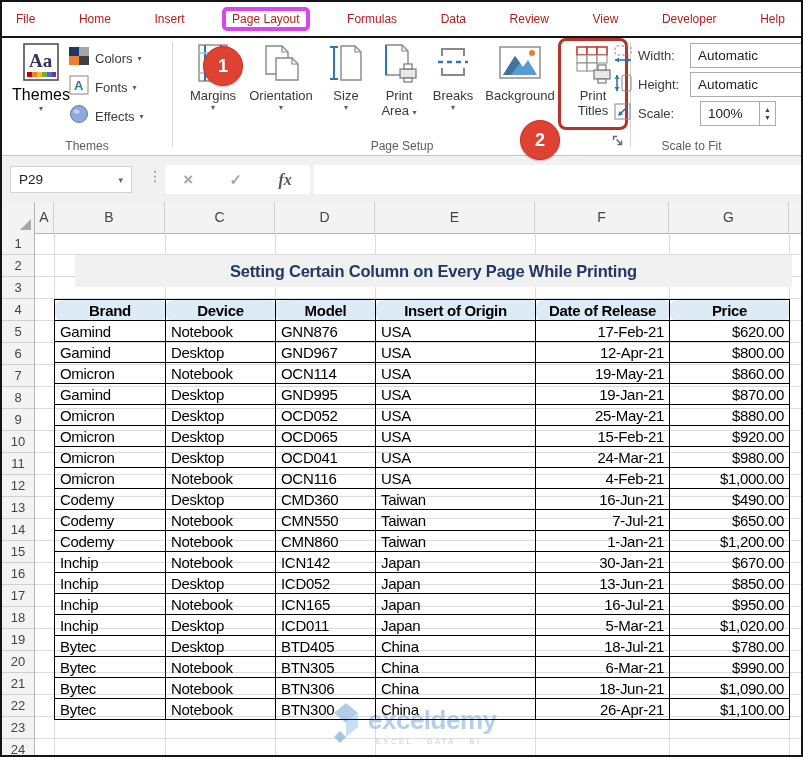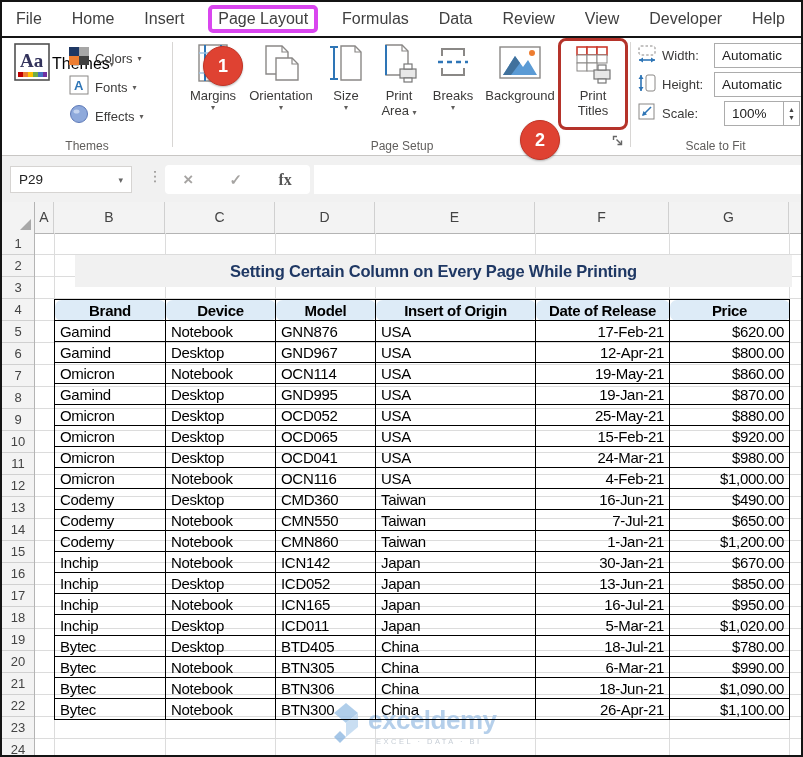--- a/index.html
+++ b/index.html
@@ -1,33 +1,33 @@
 <!DOCTYPE html>
 <html><head>
 <meta charset="utf-8">
 <style>
   html,body{margin:0;padding:0;background:#fff;}
   body{width:803px;height:757px;overflow:hidden;font-family:"Liberation Sans",sans-serif;}
   .frame{position:relative;width:803px;height:757px;box-sizing:border-box;border:2px solid #141414;background:#fff;overflow:hidden;}
 
   
   .tabbar{height:34px;display:flex;align-items:center;justify-content:space-between;padding:0 14px 0 12px;background:#fff;}
-  .tab{font-size:16px;color:#404040;white-space:nowrap;padding:3px 2px;cursor:default;}
+  .tab{font-size:12px;color:#b91c1c;white-space:nowrap;padding:3px 2px;cursor:default;}
   .tab.boxed{border:4px solid #d946ef;border-radius:5px;padding:1px 6px;margin:0 -4px;}
   .blackline{height:2px;background:#141414;}
 
   
   .ribbon{position:relative;height:117px;background:#fff;white-space:nowrap;}
   .vsep{position:absolute;top:4px;bottom:8px;width:1px;background:#d8d6d4;}
   .grouplabel{position:absolute;bottom:2px;left:0;right:0;text-align:center;font-size:12px;color:#605e5c;}
   .grp{position:absolute;top:0;bottom:0;}
   .rbtn{position:absolute;top:4px;display:flex;flex-direction:column;align-items:center;text-align:center;cursor:default;}
   .rbtn .lbl{font-size:13px;color:#3b3a39;line-height:15px;}
   .chev{font-size:8px;color:#605e5c;line-height:9px;}
-  .bigbtn{position:absolute;left:10px;top:4px;width:58px;display:flex;flex-direction:row;align-items:center;}
+  .bigbtn{position:absolute;left:10px;top:4px;width:58px;display:flex;flex-direction:column;align-items:center;}
   .smallrow{position:absolute;left:66px;display:flex;align-items:center;gap:5px;height:24px;}
   .smallrow .lbl{font-size:13px;color:#3b3a39;}
   .redbox{position:absolute;border:3px solid #b5332a;border-radius:8px;pointer-events:none;}
   .badge{position:absolute;width:38px;height:38px;border-radius:50%;background:#df4232;border:1px solid #c23325;color:#fff;font-size:18px;font-weight:bold;display:flex;align-items:center;justify-content:center;box-shadow:0 1px 2px rgba(0,0,0,.25);z-index:6;}
   .launcher{position:absolute;right:6px;bottom:4px;}
 
   
   .sf-row{position:absolute;left:6px;display:flex;align-items:center;height:27px;}
   .sf-row .lbl{font-size:13px;color:#3b3a39;margin-left:4px;}
   .valbox{position:absolute;height:25px;box-sizing:border-box;border:1px solid #acacac;background:#fff;font-size:13.5px;color:#222;display:flex;align-items:center;padding-left:7px;}
@@ -35,21 +35,21 @@
   .grayline{height:1px;background:#c8c6c4;}
 
   
   .formularow{position:relative;height:46px;background:#f1f1f1;}
   .namebox{position:absolute;left:8px;top:10px;width:122px;height:27px;background:#fff;border:1px solid #d6d4d2;display:flex;align-items:center;font-size:13.5px;color:#222;padding-left:8px;box-sizing:border-box;}
   .namebox .caret{position:absolute;right:8px;font-size:9px;color:#666;}
   .dots{position:absolute;left:146px;top:12px;font-size:14px;color:#8a8886;letter-spacing:0;}
   .fxbox{position:absolute;left:163px;top:9px;width:145px;height:29px;background:#fff;border-radius:4px;display:flex;align-items:center;justify-content:space-around;}
   .fxbox .x{color:#a6a4a2;font-size:17px;font-weight:bold;}
   .fxbox .check{color:#a6a4a2;font-size:15px;font-weight:bold;}
-  .fxbox .fx{font-family:"Liberation Serif",serif;font-weight:bold;font-size:16px;color:#555;}
+  .fxbox .fx{font-family:"Liberation Serif",serif;font-style:italic;font-weight:bold;font-size:16px;color:#555;}
   .fbar{position:absolute;left:312px;top:9px;right:0;height:29px;background:#fff;}
 
   
   .sheet{position:relative;height:553px;background:#fff;overflow:hidden;}
   .colheaders{position:absolute;left:0;top:0;right:0;height:31px;background:#f3f3f3;border-bottom:1px solid #b4b4b4;}
   .corner{position:absolute;left:0;top:0;width:33px;height:31px;border-right:1px solid #b4b4b4;box-sizing:border-box;}
   .corner .tri{position:absolute;right:3px;bottom:3px;width:0;height:0;border-left:11px solid transparent;border-bottom:11px solid #a8a8a8;}
   .colletter{position:absolute;top:0;height:31px;line-height:31px;text-align:center;font-size:14px;color:#444;border-right:1px solid #d0d0d0;box-sizing:border-box;}
   .gutter{position:absolute;left:0;top:31px;width:33px;bottom:0;background:#f3f3f3;border-right:1px solid #b4b4b4;box-sizing:border-box;}
   .rownum{height:22px;box-sizing:border-box;border-bottom:1px solid #d0d0d0;text-align:center;font-size:13px;color:#444;line-height:21px;}
@@ -242,21 +242,21 @@
       <div class="launcher">
         <svg width="12" height="12" viewBox="0 0 12 12">
           <path d="M1.5 5 V1.5 H5" fill="none" stroke="#666" stroke-width="1.4"></path>
           <path d="M4.5 4.5 L9.5 9.5" stroke="#666" stroke-width="1.4"></path>
           <path d="M9.5 5.5 V9.5 H5.5" fill="none" stroke="#666" stroke-width="1.4"></path>
         </svg>
       </div>
     </div>
     <div class="vsep" style="left:628px;"></div>
 
-    <div class="grp" style="left:628px;width:171px;">
+    <div class="grp" style="left:604px;width:171px;">
       <div class="sf-row" style="top:4px;">
         <span>
           <svg width="22" height="22" viewBox="0 0 22 22">
             <rect x="3" y="3" width="16" height="9" rx="2" fill="none" stroke="#8a8886" stroke-dasharray="2.5 2"></rect>
             <line x1="3" y1="17" x2="19" y2="17" stroke="#2e75b6" stroke-width="1.6"></line>
             <polygon points="3,17 7,14.5 7,19.5" fill="#2e75b6"></polygon>
             <polygon points="19,17 15,14.5 15,19.5" fill="#2e75b6"></polygon>
           </svg>
         </span>
         <span class="lbl">Width:</span>

